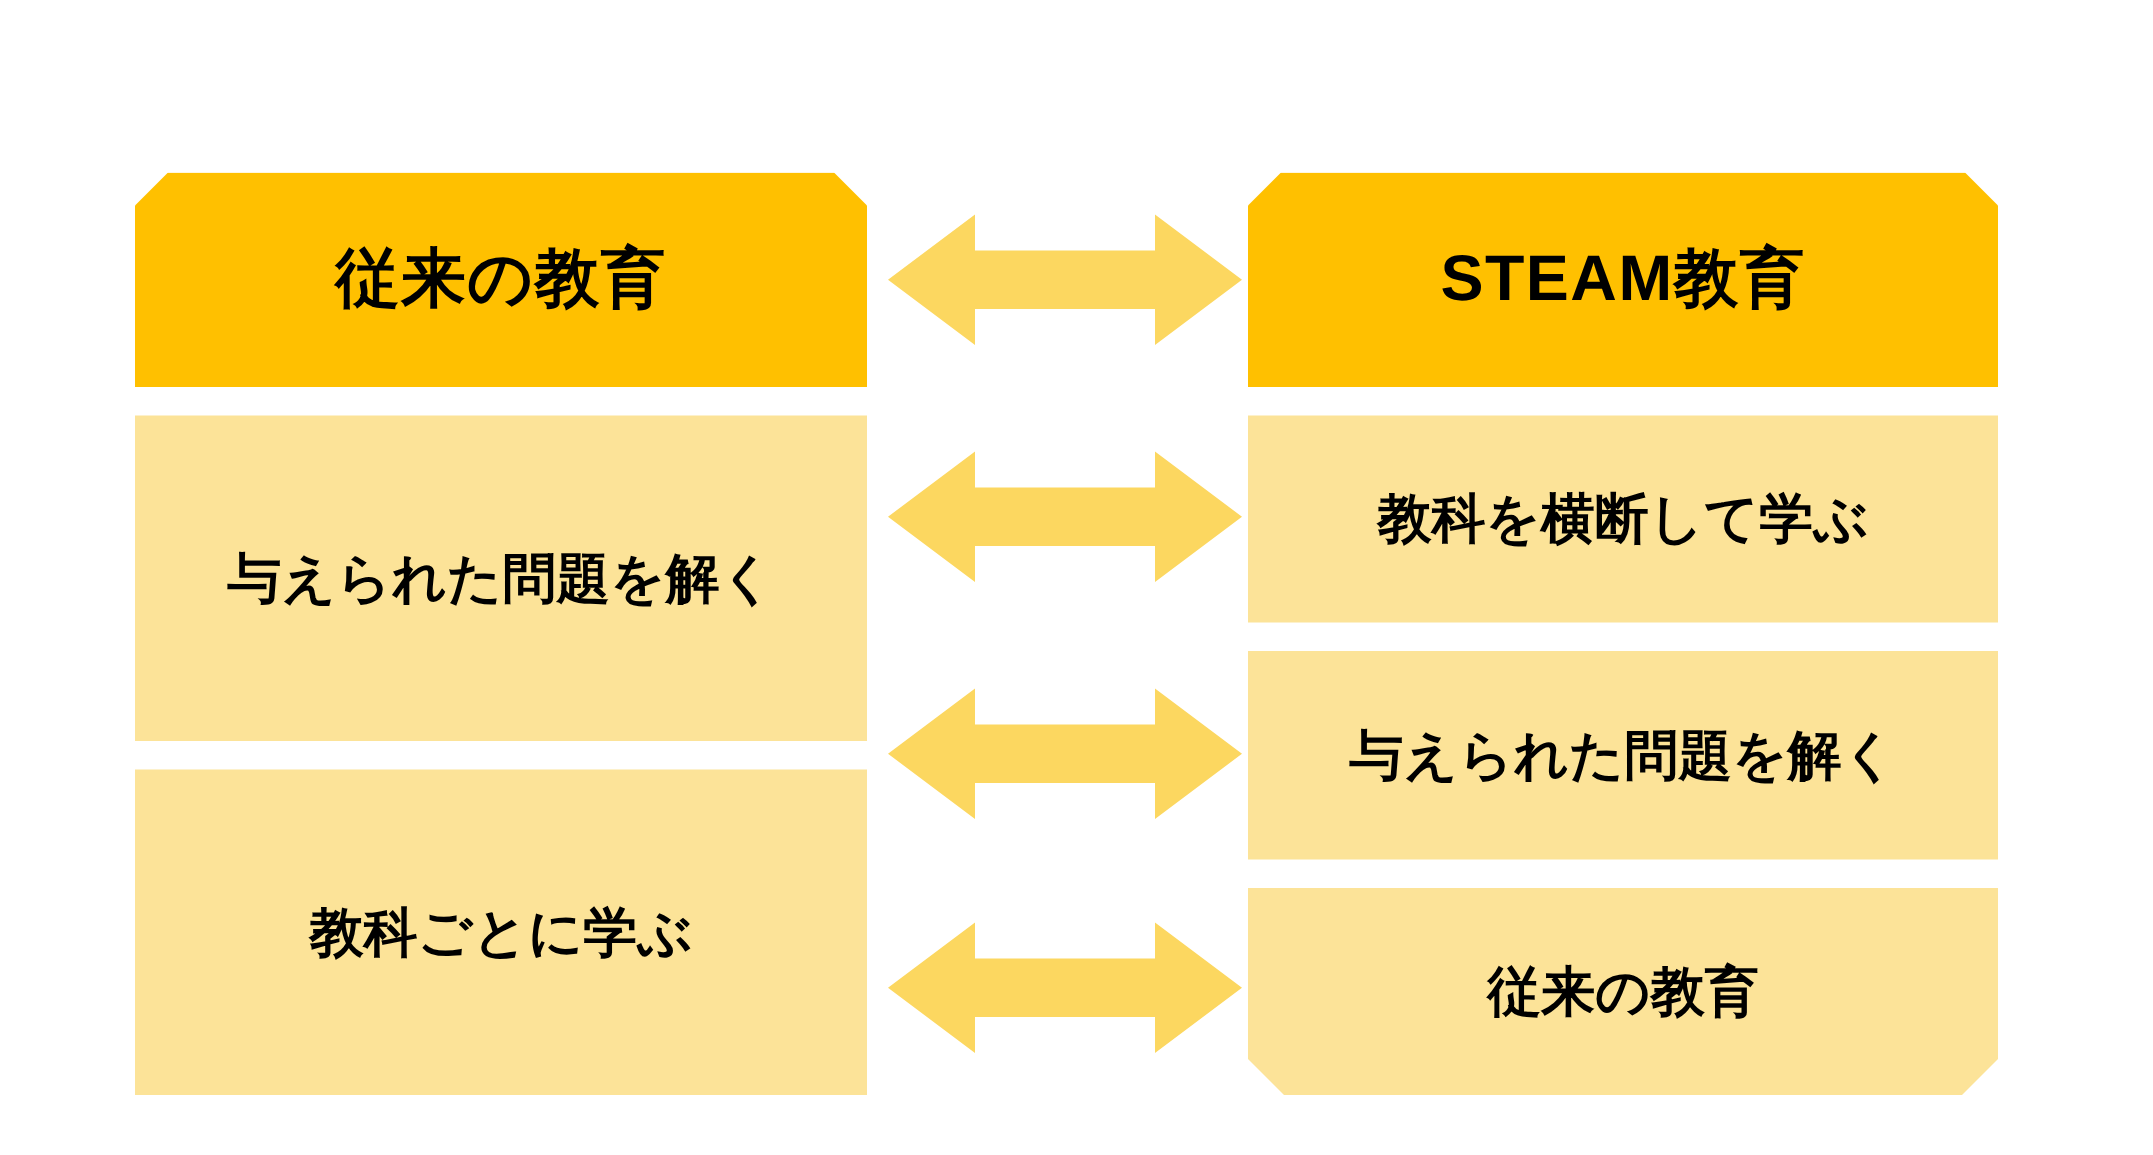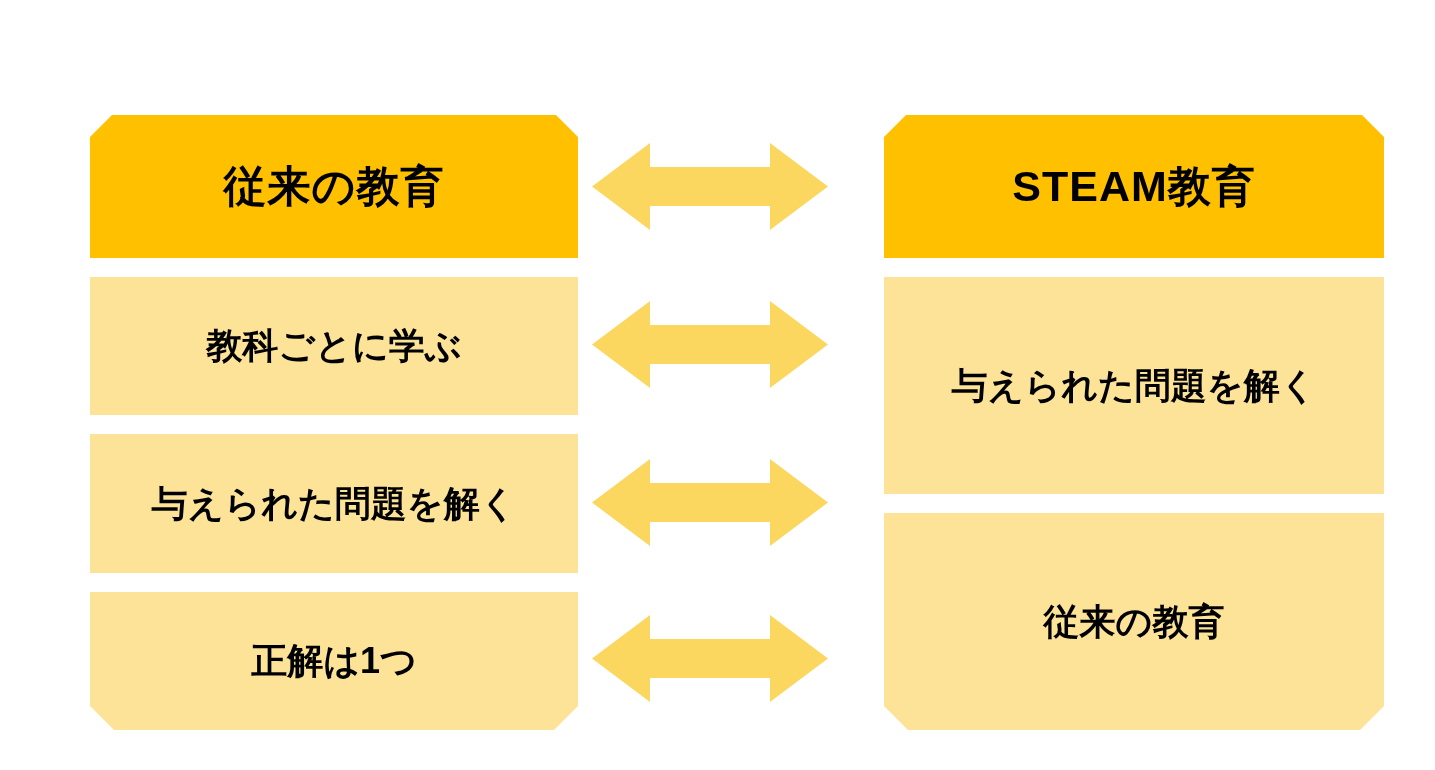--- a/index.html
+++ b/index.html
@@ -23,21 +23,21 @@
   
   .column {
     position: absolute;
     top: 115px;
     height: 615px;
     display: flex;
     flex-direction: column;
     gap: 19px;
   }
   .column.left  { left: 90px;  width: 488px; }
-  .column.right { left: 884px; width: 500px; }
+  .column.right { left: 832px; width: 500px; }
 
   .cell {
     display: flex;
     align-items: center;
     justify-content: center;
     text-align: center;
     color: #000000;
     font-weight: bold;
     line-height: 1.15;
     box-sizing: border-box;
@@ -85,23 +85,22 @@
   .arrow.a2 { top: 340px; }
   .arrow.a3 { top: 496px; }
 </style>
 </head>
 <body>
 
 <div class="stage">
 
   <div class="column left">
     <div class="cell header">従来の教育</div>
+    <div class="cell body">与えられた問題を解く</div>
     <div class="cell body">教科ごとに学ぶ</div>
-    <div class="cell body">与えられた問題を解く</div>
-    <div class="cell body last">正解は1つ</div>
   </div>
 
   <div class="arrows">
     <div class="arrow a0">
       <svg viewBox="0 0 236 95" preserveAspectRatio="none" aria-hidden="true">
         <polygon points="0,47.5 58,4 58,28 178,28 178,4 236,47.5 178,91 178,67 58,67 58,91" fill="#FCD760"></polygon>
       </svg>
     </div>
     <div class="arrow a1">
       <svg viewBox="0 0 236 95" preserveAspectRatio="none" aria-hidden="true">
@@ -115,17 +114,18 @@
     </div>
     <div class="arrow a3">
       <svg viewBox="0 0 236 95" preserveAspectRatio="none" aria-hidden="true">
         <polygon points="0,47.5 58,4 58,28 178,28 178,4 236,47.5 178,91 178,67 58,67 58,91" fill="#FCD760"></polygon>
       </svg>
     </div>
   </div>
 
   <div class="column right">
     <div class="cell header">STEAM教育</div>
+    <div class="cell body">教科を横断して学ぶ</div>
     <div class="cell body">与えられた問題を解く</div>
     <div class="cell body last">従来の教育</div>
   </div>
 
 </div>
 
 </body></html>

